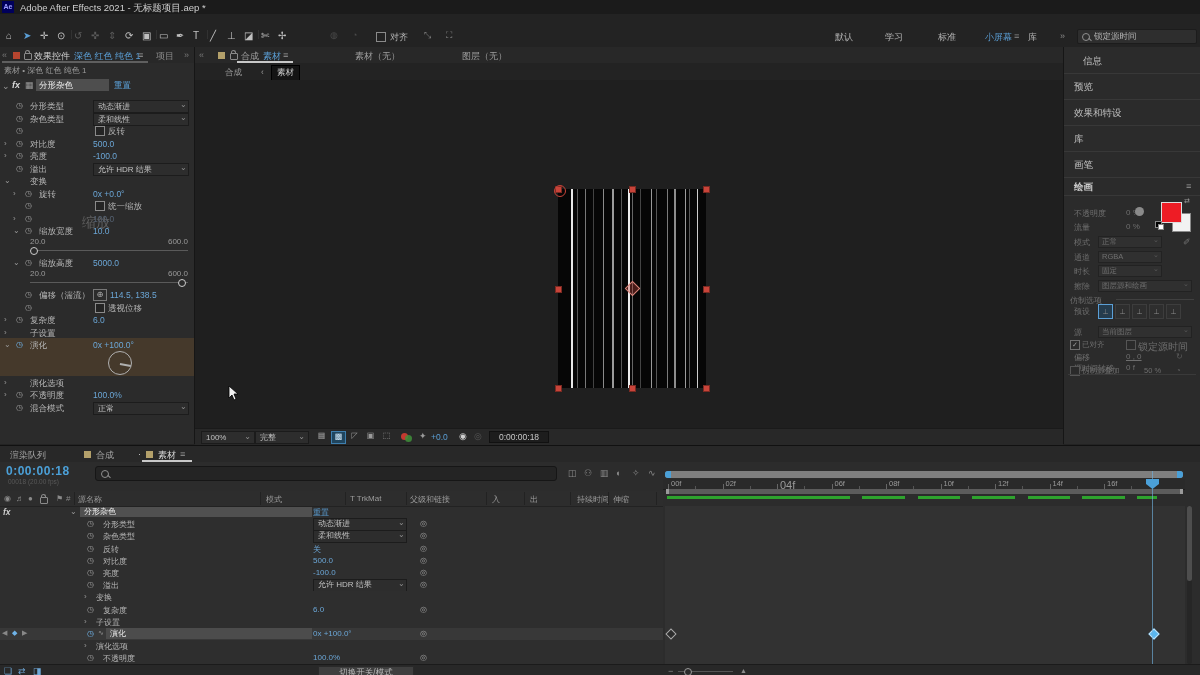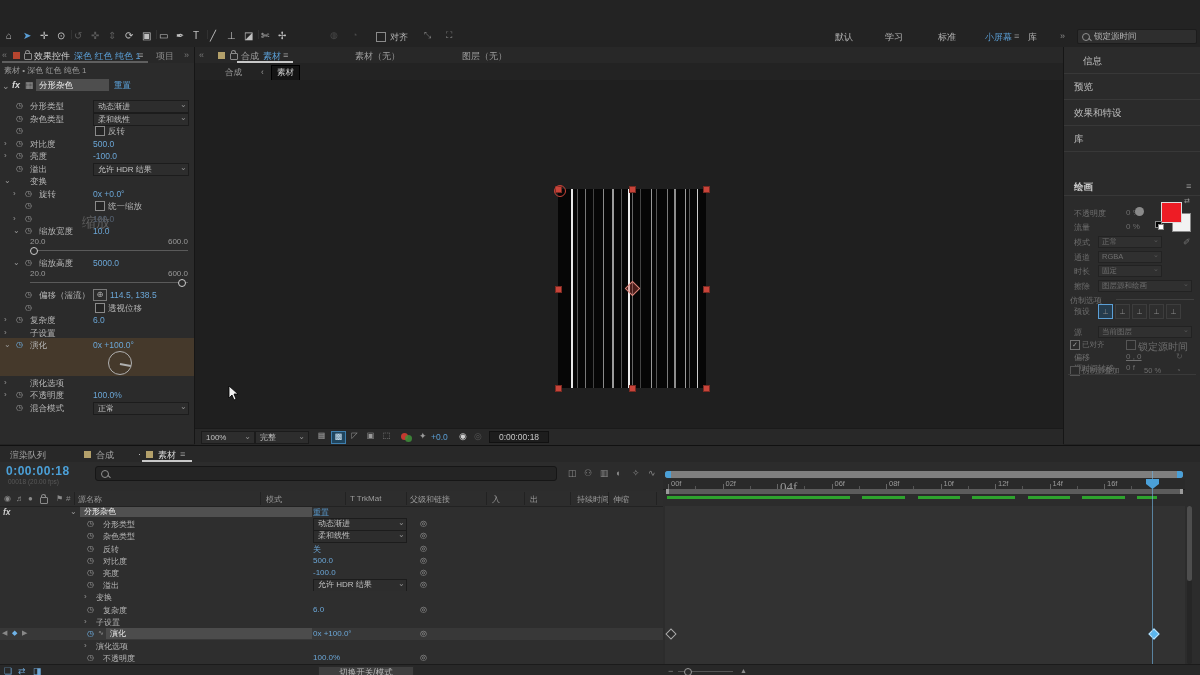--- a/index.html
+++ b/index.html
@@ -12,20 +12,24 @@
   .mag{position:absolute;width:6px;height:6px;border:1.2px solid #8f8f8f;border-radius:50%;}
   .mag:after{content:"";position:absolute;left:5px;top:5px;width:4px;height:1.2px;background:#8f8f8f;transform:rotate(45deg);}
   .dd{position:absolute;background:#2d2d2d;border:1px solid #1b1b1b;height:11px;line-height:11px;color:#c2c2c2;font-size:8px;padding-left:4px;overflow:hidden;}
   .dd:after{content:"⌄";position:absolute;right:3px;top:-1px;color:#8f8f8f;font-size:8px;}
 </style>
 </head>
 <body>
 
 <div id="app">
 
+  <div class="r" id="titlebar" style="left:0;top:0;width:1200px;height:14px;background:#1b1b1b;">
+    <div class="r" style="left:2px;top:1px;width:12px;height:12px;background:#00005b;color:#9f9fff;font-size:7px;text-align:center;line-height:12px;font-weight:bold;">Ae</div>
+    <div class="r" style="left:20px;top:2px;font-size:9.5px;color:#cfcfcf;">Adobe After Effects 2021 - 无标题项目.aep *</div>
+  </div>
 
 
   <div class="r" id="toolbar" style="left:0;top:26px;width:1200px;height:21px;background:#232323;border-bottom:1px solid #161616;">
       <div class="r" style="left: 6px; top: 4px; font-size: 10px; color: rgb(192, 192, 192);">⌂</div>
       <div class="r" style="left: 23px; top: 4px; font-size: 10px; color: rgb(91, 159, 214);">➤</div>
       <div class="r" style="left: 40px; top: 4px; font-size: 10px; color: rgb(192, 192, 192);">✛</div>
       <div class="r" style="left: 57px; top: 4px; font-size: 10px; color: rgb(192, 192, 192);">⊙</div>
       <div class="r" style="left: 74px; top: 4px; font-size: 10px; color: rgb(90, 90, 90);">↺</div>
       <div class="r" style="left: 91px; top: 4px; font-size: 10px; color: rgb(90, 90, 90);">✜</div>
       <div class="r" style="left: 108px; top: 4px; font-size: 10px; color: rgb(90, 90, 90);">⇕</div>
@@ -298,20 +302,23 @@
         </div>
         <div class="r" style="left: 0px; top: 52px; width: 136px; height: 26px; border-bottom: 1px solid rgb(56, 56, 56);">
           <div class="r" style="left: 10px; top: 8px; color: rgb(194, 194, 194); font-size: 9.5px;">效果和特设</div>
         </div>
         <div class="r" style="left: 0px; top: 26px; width: 136px; height: 26px; border-bottom: 1px solid rgb(56, 56, 56);">
           <div class="r" style="left: 10px; top: 8px; color: rgb(194, 194, 194); font-size: 9.5px;">预览</div>
         </div>
         <div class="r" style="left: 0px; top: 78px; width: 136px; height: 26px; border-bottom: 1px solid rgb(56, 56, 56);">
           <div class="r" style="left: 10px; top: 8px; color: rgb(194, 194, 194); font-size: 9.5px;">库</div>
         </div>
+        <div class="r" style="left: 0px; top: 104px; width: 136px; height: 26px; border-bottom: 1px solid rgb(56, 56, 56);">
+          <div class="r" style="left: 10px; top: 8px; color: rgb(194, 194, 194); font-size: 9.5px;">画笔</div>
+        </div>
         <div class="r" style="left: 0px; top: 130px; width: 136px; height: 18px; border-bottom: 1px solid rgb(56, 56, 56);">
           <div class="r" style="left: 10px; top: 4px; color: rgb(208, 208, 208); font-size: 9.5px; font-weight: bold;">绘画</div>
           <div class="r" style="left: 122px; top: 4px; color: rgb(154, 154, 154);">≡</div>
         </div>
         <div class="r" style="left: 0px; top: 161px; width: 136px; height: 13px;">
           <div class="r" style="left: 10px; top: 0px; color: rgb(110, 110, 110); font-size: 8px;">不透明度</div>
           <div class="r" style="left: 62px; top: 0px; color: rgb(110, 110, 110); font-size: 8px;">0 %</div>
         </div>
         <div class="r" style="left: 0px; top: 175px; width: 136px; height: 13px;">
           <div class="r" style="left: 10px; top: 0px; color: rgb(110, 110, 110); font-size: 8px;">流量</div>
@@ -538,21 +545,21 @@
       <div class="r" style="left: 665px; top: 25px; width: 6px; height: 7px; background: rgb(74, 160, 216); border-radius: 3px 0px 0px 3px;"></div>
       <div class="r" style="left: 1177px; top: 25px; width: 6px; height: 7px; background: rgb(74, 160, 216); border-radius: 0px 3px 3px 0px;"></div>
       <div class="r" style="left: 663px; top: 33px; width: 522px; height: 10px; background: rgb(42, 42, 42); border-bottom: 1px solid rgb(30, 30, 30);">
         <div class="r" style="left: 5px; top: 5px; width: 1px; height: 5px; background: rgb(102, 102, 102);"></div>
         <div class="r" style="left: 8px; top: 0px; color: rgb(154, 154, 154); font-size: 7.5px;">00f</div>
         <div class="r" style="left: 32px; top: 7px; width: 1px; height: 3px; background: rgb(85, 85, 85);"></div>
         <div class="r" style="left: 59.5px; top: 5px; width: 1px; height: 5px; background: rgb(102, 102, 102);"></div>
         <div class="r" style="left: 62.5px; top: 0px; color: rgb(154, 154, 154); font-size: 7.5px;">02f</div>
         <div class="r" style="left: 86.5px; top: 7px; width: 1px; height: 3px; background: rgb(85, 85, 85);"></div>
         <div class="r" style="left: 114px; top: 5px; width: 1px; height: 5px; background: rgb(102, 102, 102);"></div>
-        <div class="r" style="left: 117px; top: 0px; color: rgb(154, 154, 154); font-size: 13px; font-family: Liberation Serif, serif;">04f</div>
+        <div class="r" style="left: 117px; top: 0px; color: rgb(154, 154, 154); font-size: 11px;">04f</div>
         <div class="r" style="left: 141px; top: 7px; width: 1px; height: 3px; background: rgb(85, 85, 85);"></div>
         <div class="r" style="left: 168.5px; top: 5px; width: 1px; height: 5px; background: rgb(102, 102, 102);"></div>
         <div class="r" style="left: 171.5px; top: 0px; color: rgb(154, 154, 154); font-size: 7.5px;">06f</div>
         <div class="r" style="left: 195.5px; top: 7px; width: 1px; height: 3px; background: rgb(85, 85, 85);"></div>
         <div class="r" style="left: 223px; top: 5px; width: 1px; height: 5px; background: rgb(102, 102, 102);"></div>
         <div class="r" style="left: 226px; top: 0px; color: rgb(154, 154, 154); font-size: 7.5px;">08f</div>
         <div class="r" style="left: 250px; top: 7px; width: 1px; height: 3px; background: rgb(85, 85, 85);"></div>
         <div class="r" style="left: 277.5px; top: 5px; width: 1px; height: 5px; background: rgb(102, 102, 102);"></div>
         <div class="r" style="left: 280.5px; top: 0px; color: rgb(154, 154, 154); font-size: 7.5px;">10f</div>
         <div class="r" style="left: 304.5px; top: 7px; width: 1px; height: 3px; background: rgb(85, 85, 85);"></div>

